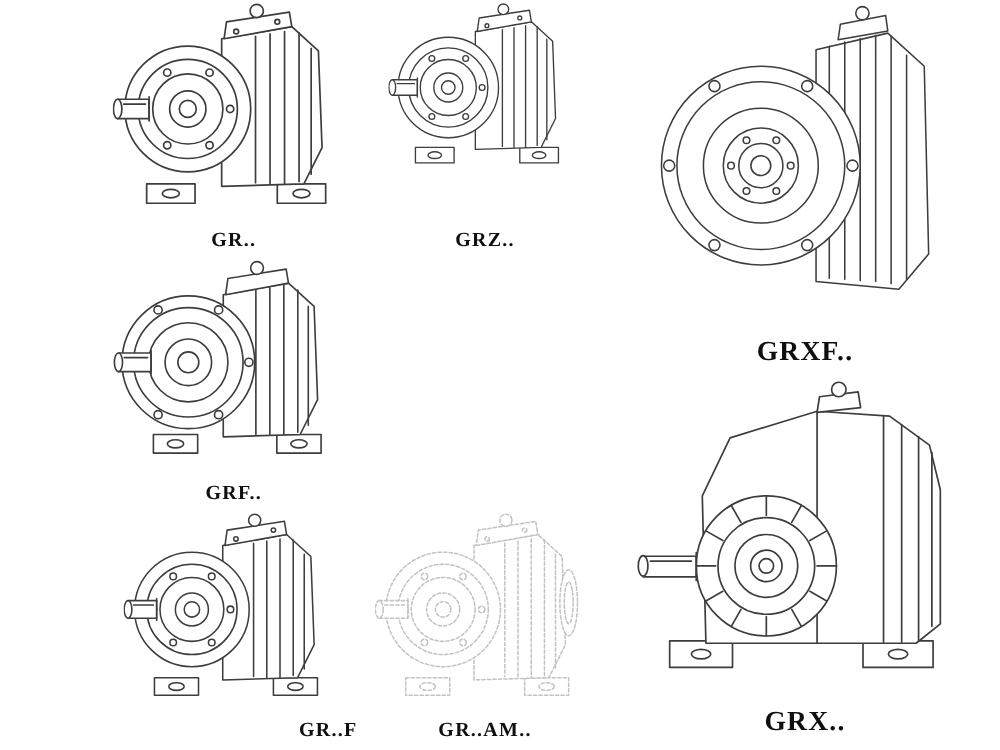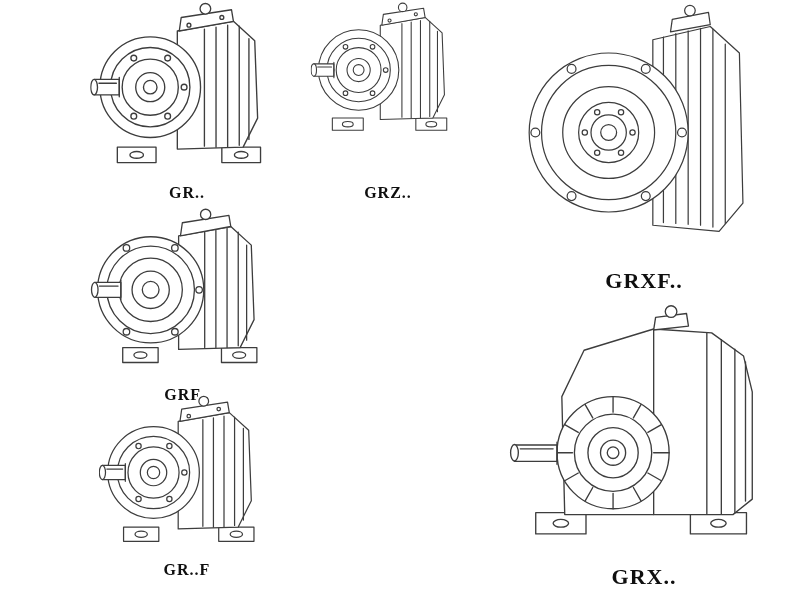--- a/index.html
+++ b/index.html
@@ -159,27 +159,37 @@
   </figure>
 
   <figure class="cell" style="left:88px; top:206px; width:198px; height:200px;">
     <svg class="draw" viewBox="0 0 210 190">
         <use href="#sym-rf"></use>
       </svg>
     <figcaption class="label">GRF..</figcaption>
   </figure>
 
 
-  <figure class="cell" style="left:88px; top:395px; width:198px; height:186px;">
+  <figure class="cell" style="left:88px; top:410px; width:198px; height:186px;align-items:flex-end;">
     <svg class="draw" viewBox="0 0 200 185">
         <use href="#sym-r"></use>
       </svg>
     <figcaption class="label">GR..F</figcaption>
   </figure>
 
+  <figure class="cell light" style="left:292px; top:410px; width:192px; height:186px;">
+    <svg class="draw" viewBox="0 0 200 185">
+      <use href="#sym-r"></use>
+      <g class="extra">
+        <ellipse cx="176" cy="82" rx="8" ry="30" fill="#fff"></ellipse>
+        <ellipse cx="176" cy="82" rx="4" ry="19" fill="none"></ellipse>
+      </g>
+    </svg>
+    <figcaption class="label">GR..AM..</figcaption>
+  </figure>
 
   <figure class="cell big" style="left:498px; top:300px; width:292px; height:292px;text-align:center;">
     <svg class="draw" viewBox="0 0 280 270">
         <use href="#sym-rx"></use>
       </svg>
     <figcaption class="label">GRX..</figcaption>
   </figure>
 
 </main>
 

